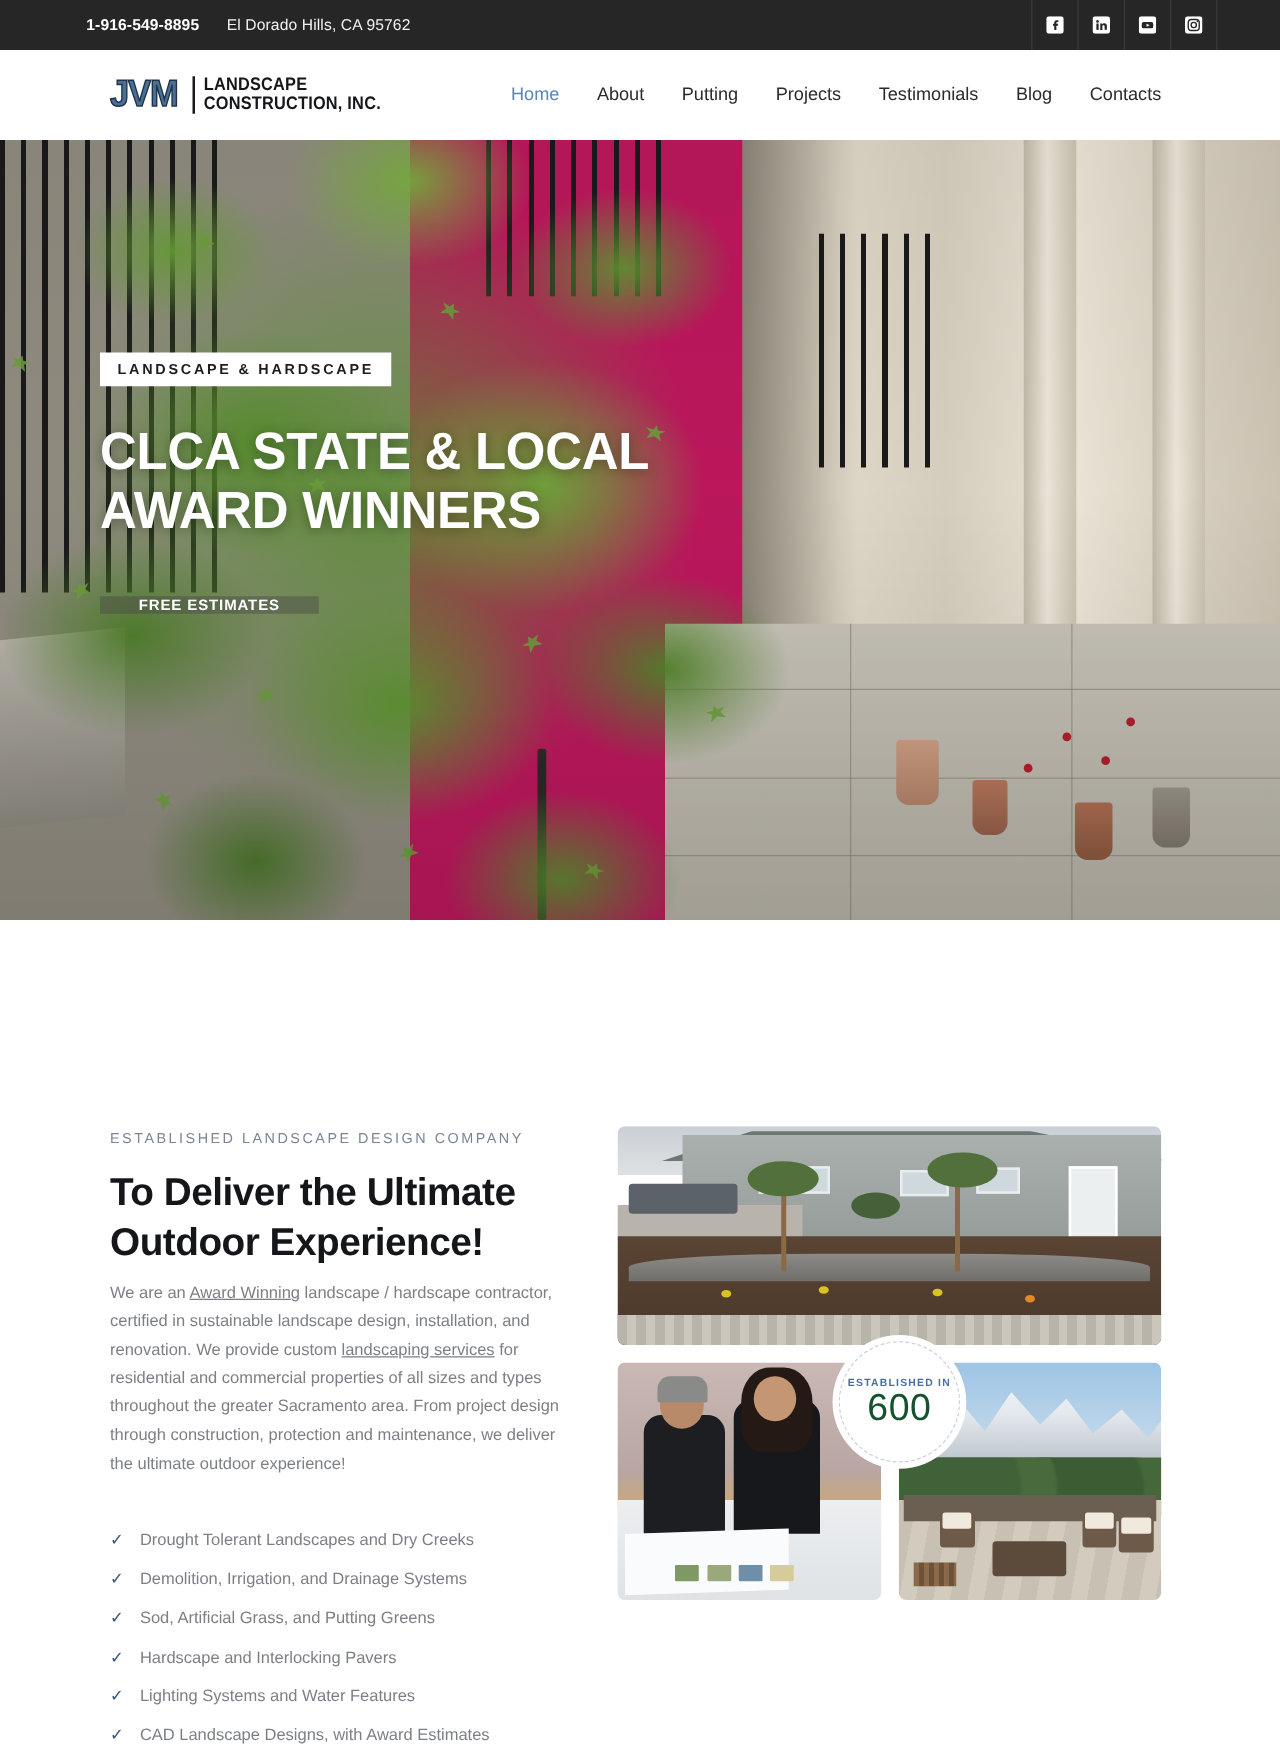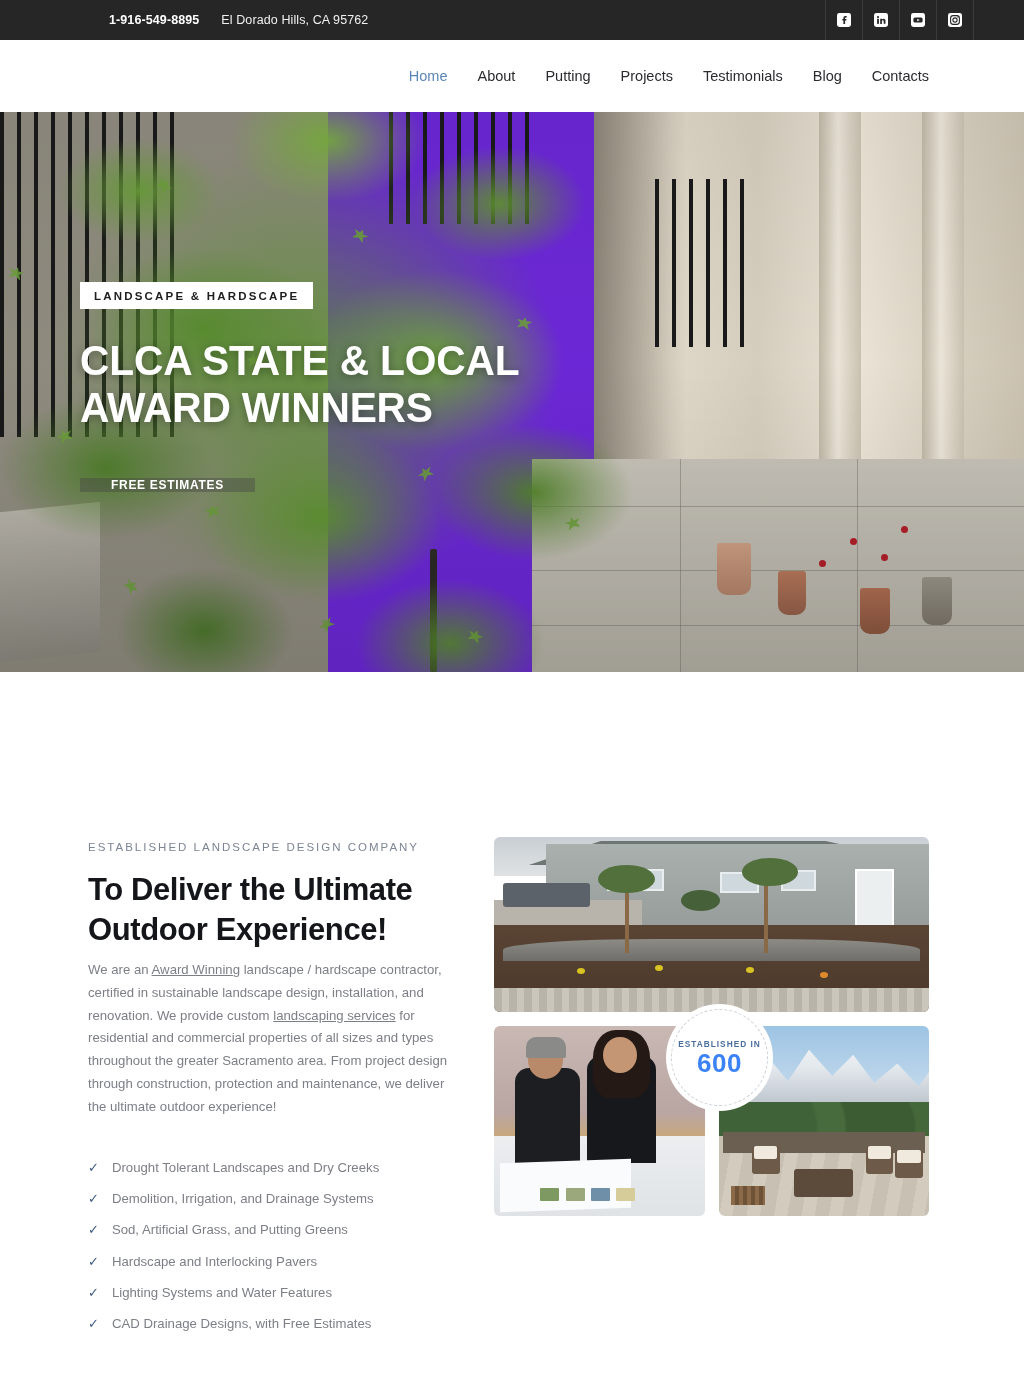--- a/index.html
+++ b/index.html
@@ -16,21 +16,21 @@
     height: 40px;
     background: #262626;
     display: flex;
     align-items: stretch;
     position: relative;
   }
   .topbar-left {
     display: flex;
     align-items: center;
     gap: 22px;
-    padding-left: 109px;
+    padding-left: 69px;
     color: #ffffff;
     font-size: 12.5px;
     letter-spacing: .1px;
   }
   .topbar-phone { font-weight: 700; color:#fff; text-decoration:none; }
   .topbar-addr  { font-weight: 400; color:#f0f0f0; }
   .topbar-social {
     margin-left: auto;
     display: flex;
     align-items: stretch;
@@ -94,23 +94,23 @@
     color: #2b2b2f;
     text-decoration: none;
     font-weight: 400;
     white-space: nowrap;
   }
   .nav a.active { color: #5a86b8; }
 
   
   .hero {
     position: relative;
-    height: 560px;
+    height: 624px;
     overflow: hidden;
-    background: #6d28d9;
+    background: #be185d;
   }
   .hero-photo { position:absolute; inset:0; }
   
   .bg-wall {
     position:absolute; left:58%; top:0; width:42%; height:100%;
     background:
       linear-gradient(90deg,#cfc7b7 0%, #e4dccc 18%, #d9d1c1 38%, #efe8da 62%, #dcd4c4 82%, #cfc6b5 100%);
   }
   .bg-wall-shadow{
     position:absolute; left:58%; top:0; width:9%; height:100%;
@@ -315,23 +315,23 @@
     box-shadow: 0 0 0 5px #ffffff;
   }
   .badge-label {
     font-size: 8.3px;
     font-weight:700;
     letter-spacing: 1px;
     color:#4a6f9e;
     margin-bottom: 1px;
   }
   .badge-num {
-    font-size: 26px;
-    font-weight: 700;
-    color:#3b82f6;
+    font-size: 30px;
+    font-weight: 400;
+    color:#14532d;
     letter-spacing:.5px;
     line-height:1;
   }
 </style>
 </head>
 <body>
 
 <div class="topbar">
   <div class="topbar-left">
     <a class="topbar-phone" href="#">1-916-549-8895</a>
@@ -365,20 +365,28 @@
           <rect x="2.6" y="2.6" width="8.8" height="8.8" rx="2.6" fill="none" stroke="#262626" stroke-width="1.1"></rect>
           <circle cx="7" cy="7" r="2.1" fill="none" stroke="#262626" stroke-width="1.1"></circle>
           <circle cx="9.9" cy="4.1" r=".62" fill="#262626"></circle>
         </svg>
     </div>
   </div>
   <div class="topbar-social-end"></div>
 </div>
 
 <div class="header">
+  <a class="logo" href="#">
+    <span class="logo-jvm">JVM</span>
+    <span class="logo-bar"></span>
+    <span class="logo-words">
+      <span>LANDSCAPE</span>
+      <span>CONSTRUCTION, INC.</span>
+    </span>
+  </a>
   <nav class="nav">
     <a href="#" class="active">Home</a>
     <a href="#">About</a>
     <a href="#">Putting</a>
     <a href="#">Projects</a>
     <a href="#">Testimonials</a>
     <a href="#">Blog</a>
     <a href="#">Contacts</a>
   </nav>
 </div>
@@ -462,21 +470,21 @@
       <li>
           <span class="check">✓</span>
           <span>Hardscape and Interlocking Pavers</span>
         </li>
       <li>
           <span class="check">✓</span>
           <span>Lighting Systems and Water Features</span>
         </li>
       <li>
           <span class="check">✓</span>
-          <span>CAD Drainage Designs, with Free Estimates</span>
+          <span>CAD Landscape Designs, with Award Estimates</span>
         </li>
     </ul>
   </div>
 
   <div class="about-right">
     <div class="ph ph-main">
       <div class="yard-sky"></div>
       <div class="yard-roof"></div>
       <div class="yard-house"></div>
       <div class="yard-window" style="left:26%;top:18%;width:13%;height:13%;"></div>

